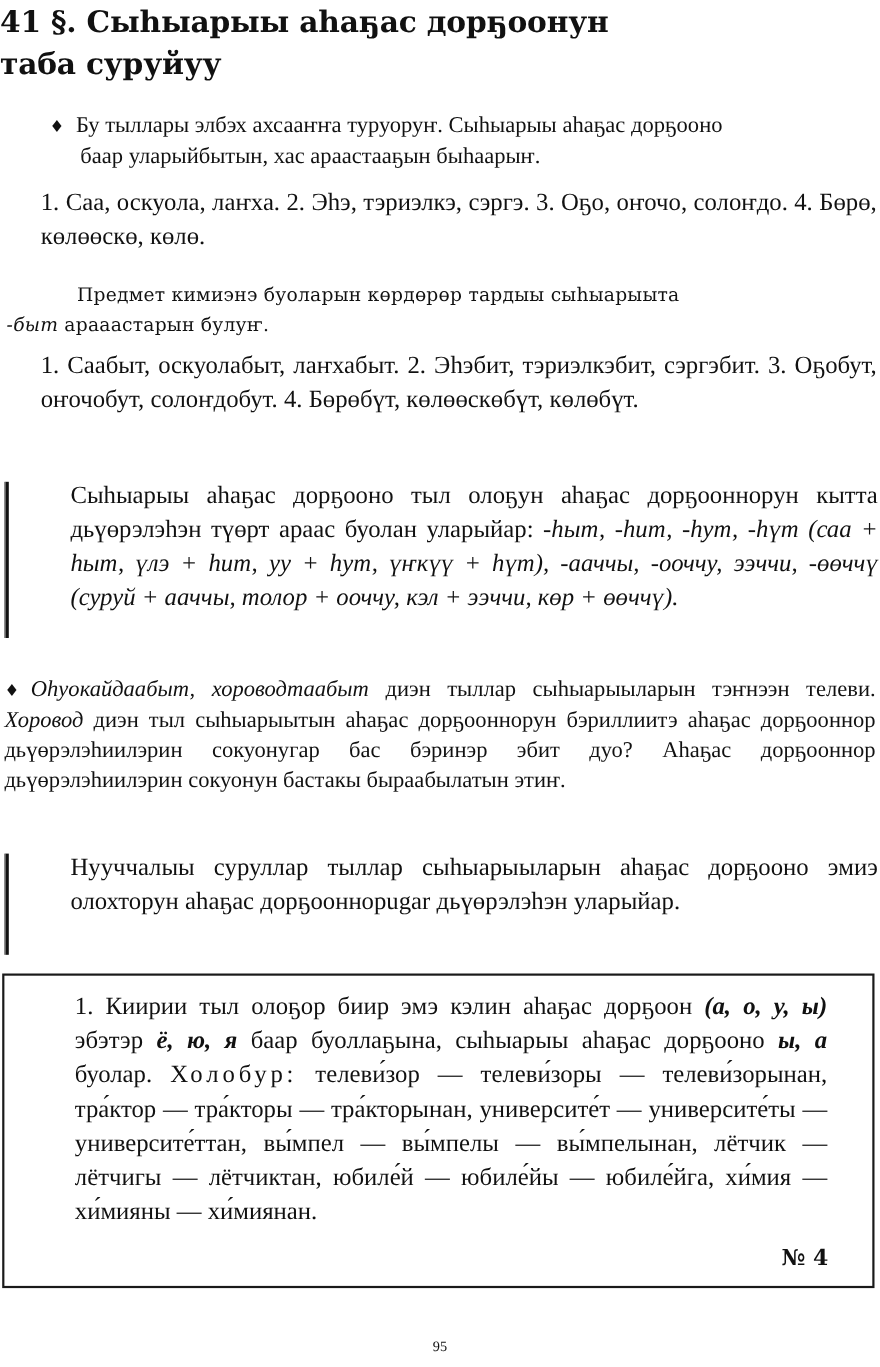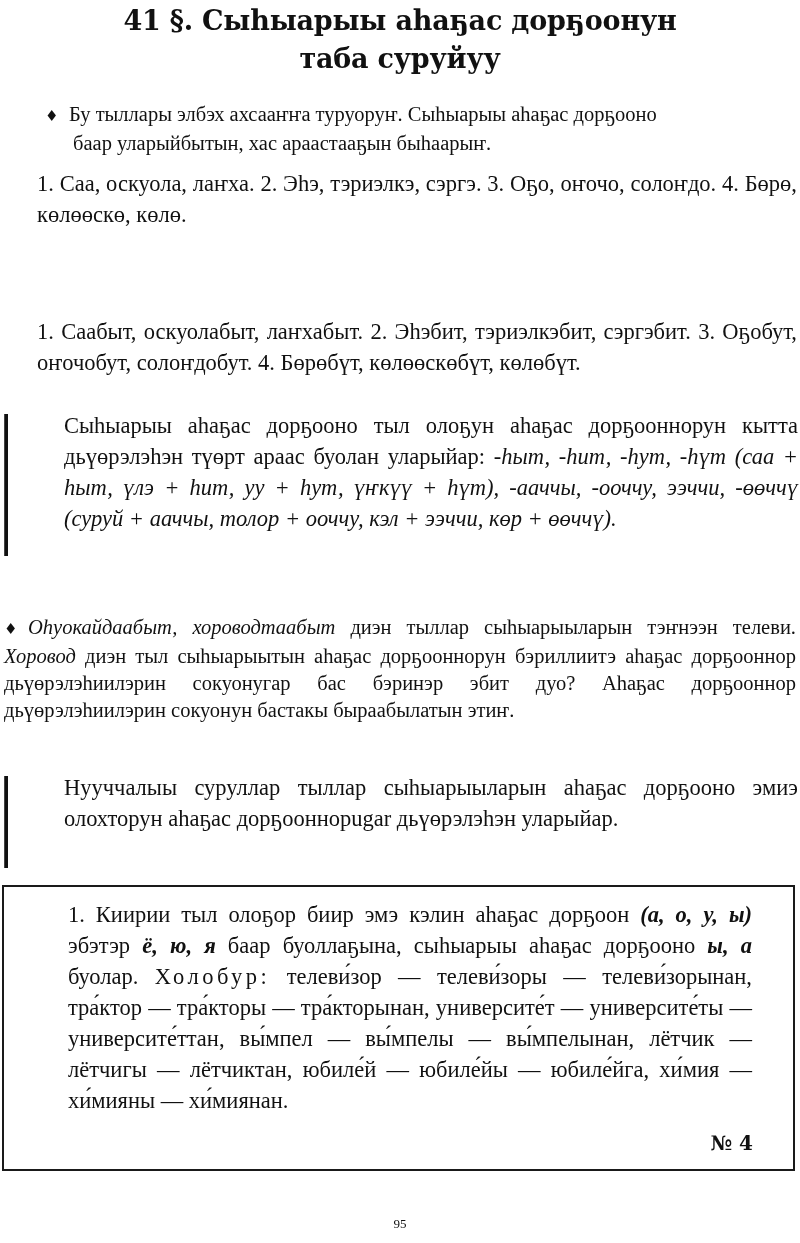--- a/index.html
+++ b/index.html
@@ -20,21 +20,20 @@
       left: 0;
       top: 0;
       width: 800px;
       height: 1243px;
     }
     .title {
       position: absolute;
       left: 0;
       top: 2px;
       width: 800px;
-      text-align: center;
       font-family: "DejaVu Serif", serif;
       font-weight: bold;
       font-size: 27px;
       line-height: 38px;
       letter-spacing: -0.2px;
     }
     .para {
       margin: 0;
       text-align: justify;
       text-align-last: left;
@@ -162,26 +161,30 @@
 
   <div class="task" style="top:101px;margin-left:41px;">
     <span class="bullet">♦</span><span>Бу тыллары элбэх ахсааҥҥа туруоруҥ. Сыһыарыы аһаҕас дорҕооно</span>
     <span class="cont">баар уларыйбытын, хас араастааҕын быһаарыҥ.</span>
   </div>
 
   <div class="example" style="top:168px;">
     <p class="para indent">1. Саа, оскуола, лаҥха. 2. Эһэ, тэриэлкэ, сэргэ. 3. Оҕо, оҥочо, солоҥдо. 4. Бөрө, көлөөскө, көлө.</p>
   </div>
 
+  <div class="note" style="top:256px;">
+    <p class="para first">Предмет кимиэнэ буоларын көрдөрөр тардыы сыһыарыыта</p>
+    <p class="para"><i>-быт</i><span> арааастарын булуҥ.</span></p>
+  </div>
 
   <div class="example" style="top:316px;">
     <p class="para indent">1. Саабыт, оскуолабыт, лаҥхабыт. 2. Эһэбит, тэриэлкэбит, сэргэбит. 3. Оҕобут, оҥочобут, солоҥдобут. 4. Бөрөбүт, көлөөскөбүт, көлөбүт.</p>
   </div>
 
-  <div class="rule-box" style="top:414px; height:142px;">
+  <div class="rule-box" style="top:438px; height:142px;">
     <div class="rule-bar"></div>
     <div class="rule-text" style="top:-4px; left:30px; width:768px;">
       <p class="para first"><span>Сыһыарыы аһаҕас дорҕооно тыл олоҕун аһаҕас дорҕооннорун кытта дьүөрэлэһэн түөрт араас буолан уларыйар: </span><i>-hыт, -hит, -hут, -hүт (саа + hыт, үлэ + hит, уу + hут, үҥкүү + hүт), -ааччы, -ооччу, ээччи, -өөччү (суруй + ааччы, толор + ооччу, кэл + ээччи, көр + өөччү).</i></p>
     </div>
   </div>
 
   <div class="task" style="top:614px;">
     <p class="para"><span class="bullet">♦</span><i>Оһуокайдаабыт, хороводтаабыт</i><span> диэн тыллар сыһыарыыларын тэҥнээн телеви. </span><i>Хоровод</i><span> диэн тыл сыһыарыытын аһаҕас дорҕооннорун бэриллиитэ аһаҕас дорҕооннор дьүөрэлэһиилэрин сокуонугар бас бэринэр эбит дуо? Аһаҕас дорҕооннор дьүөрэлэһиилэрин сокуонун бастакы быраабылатын этиҥ.</span></p>
   </div>
 

